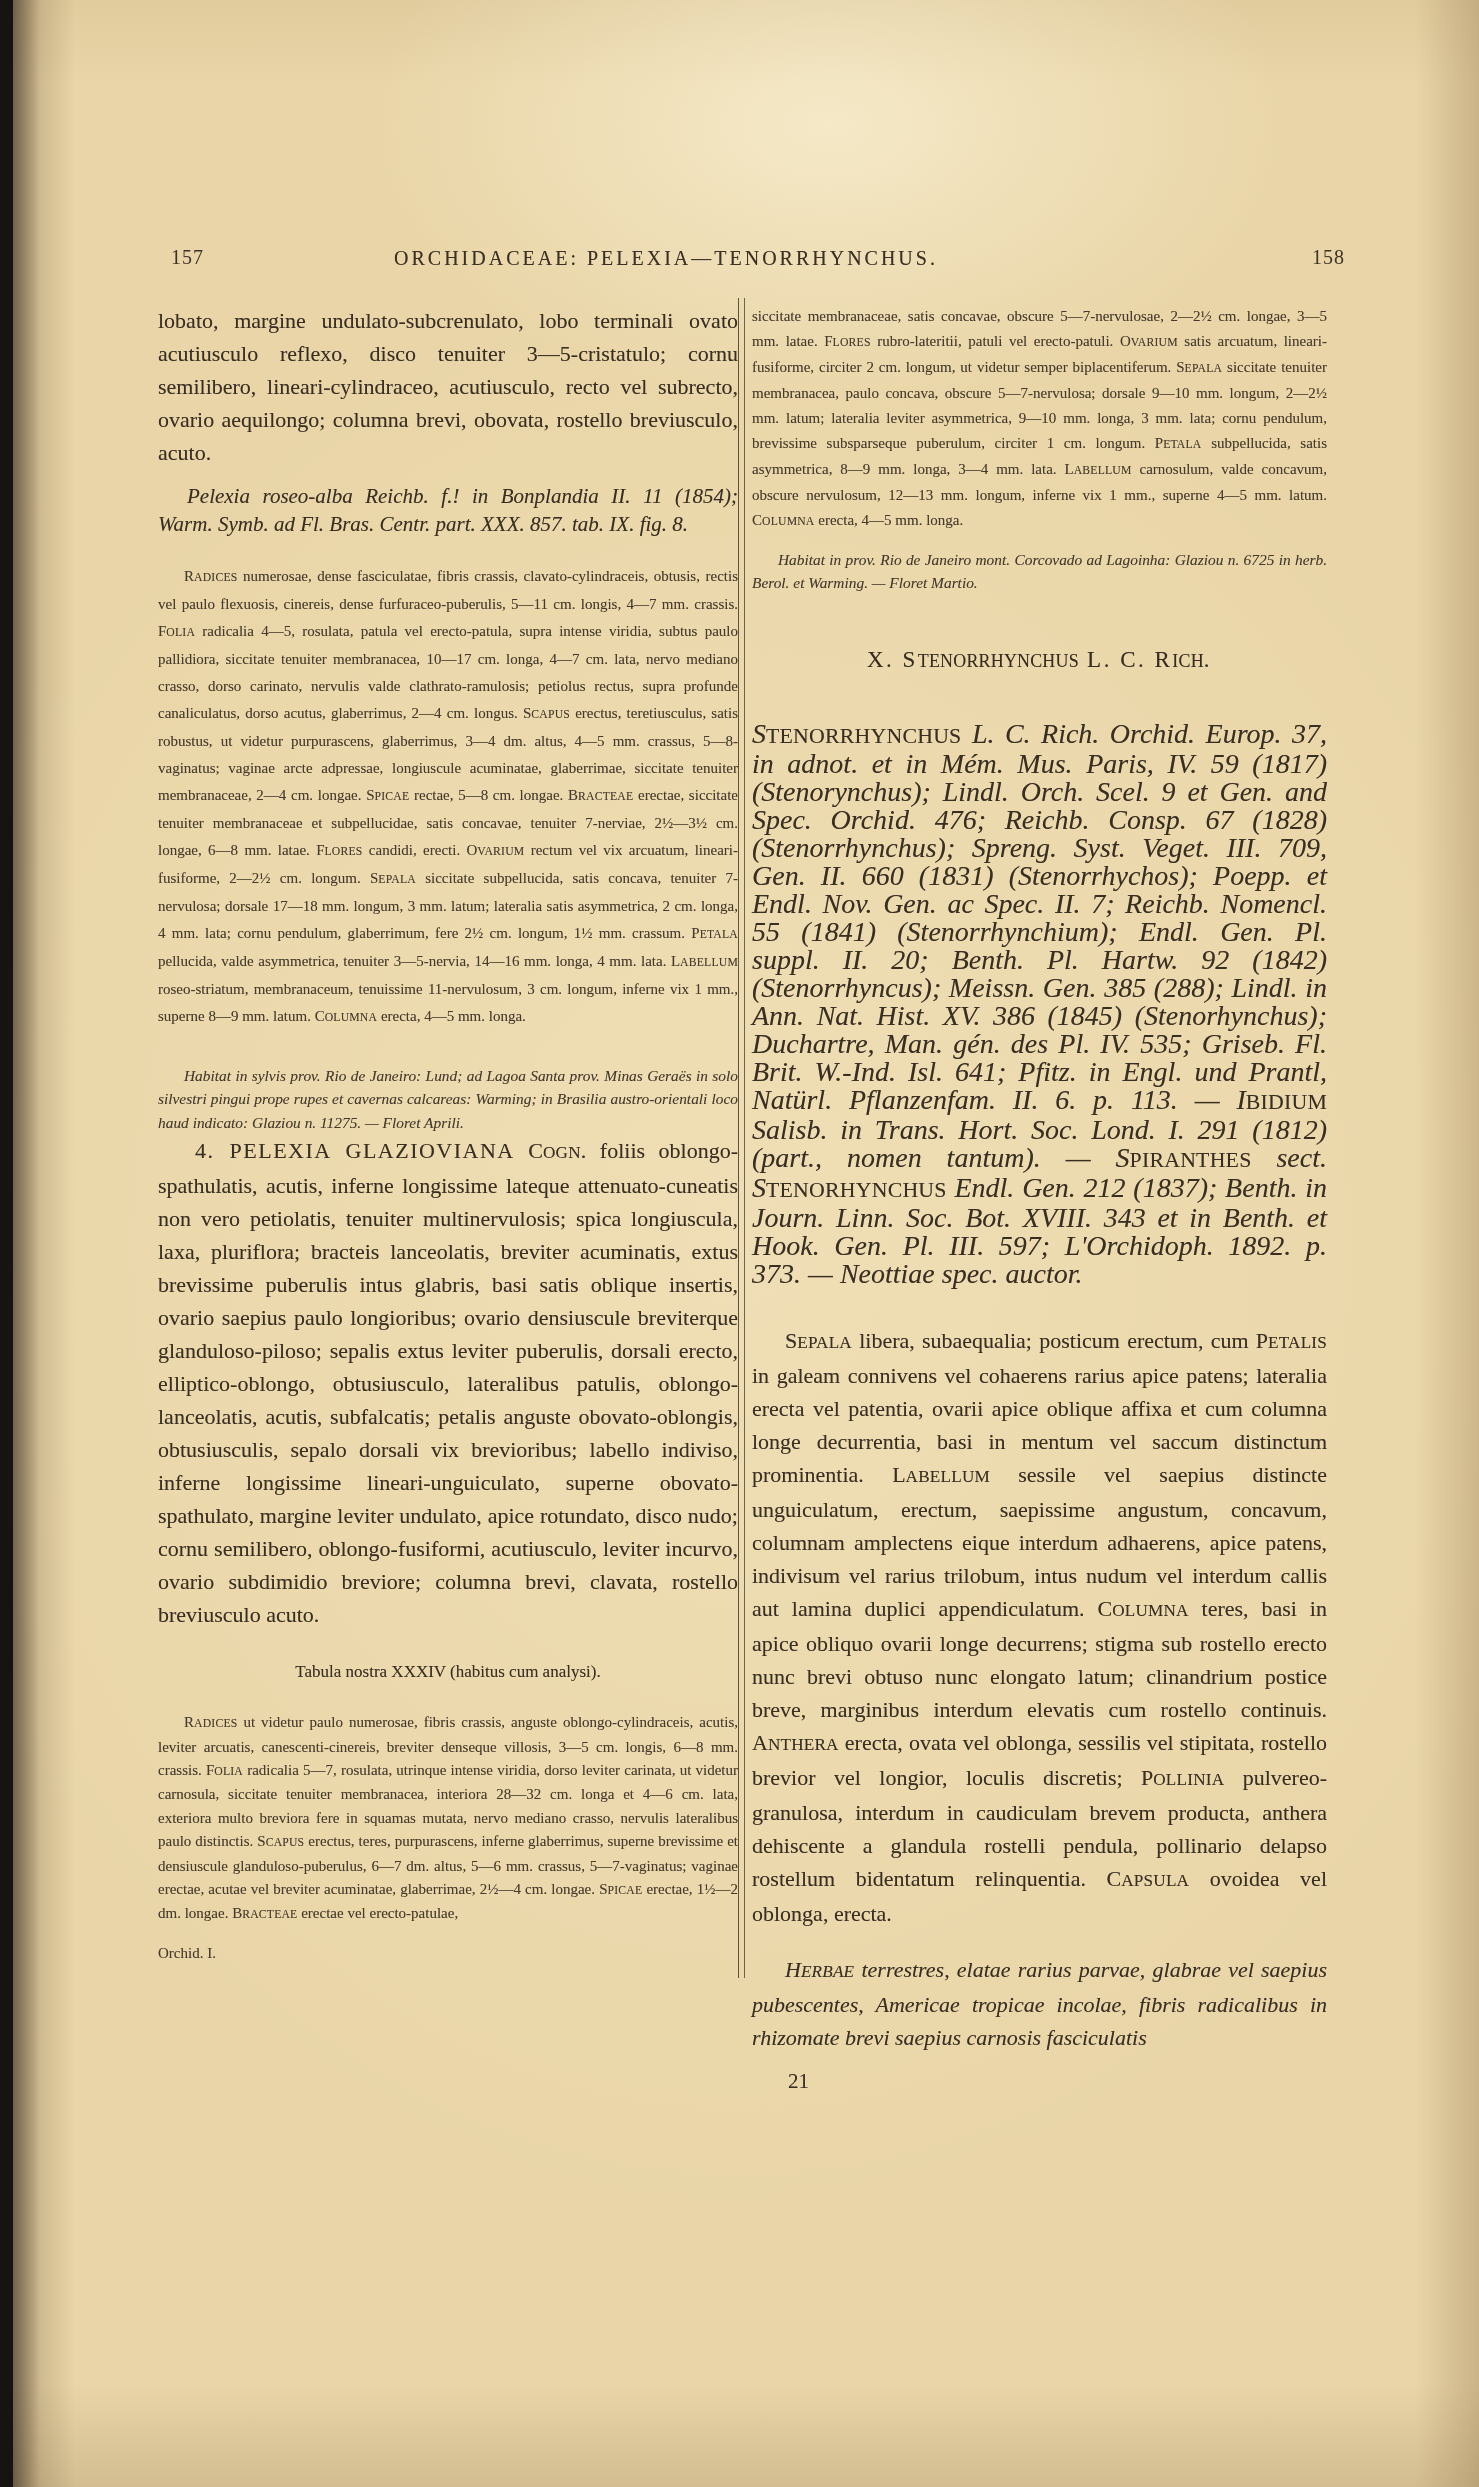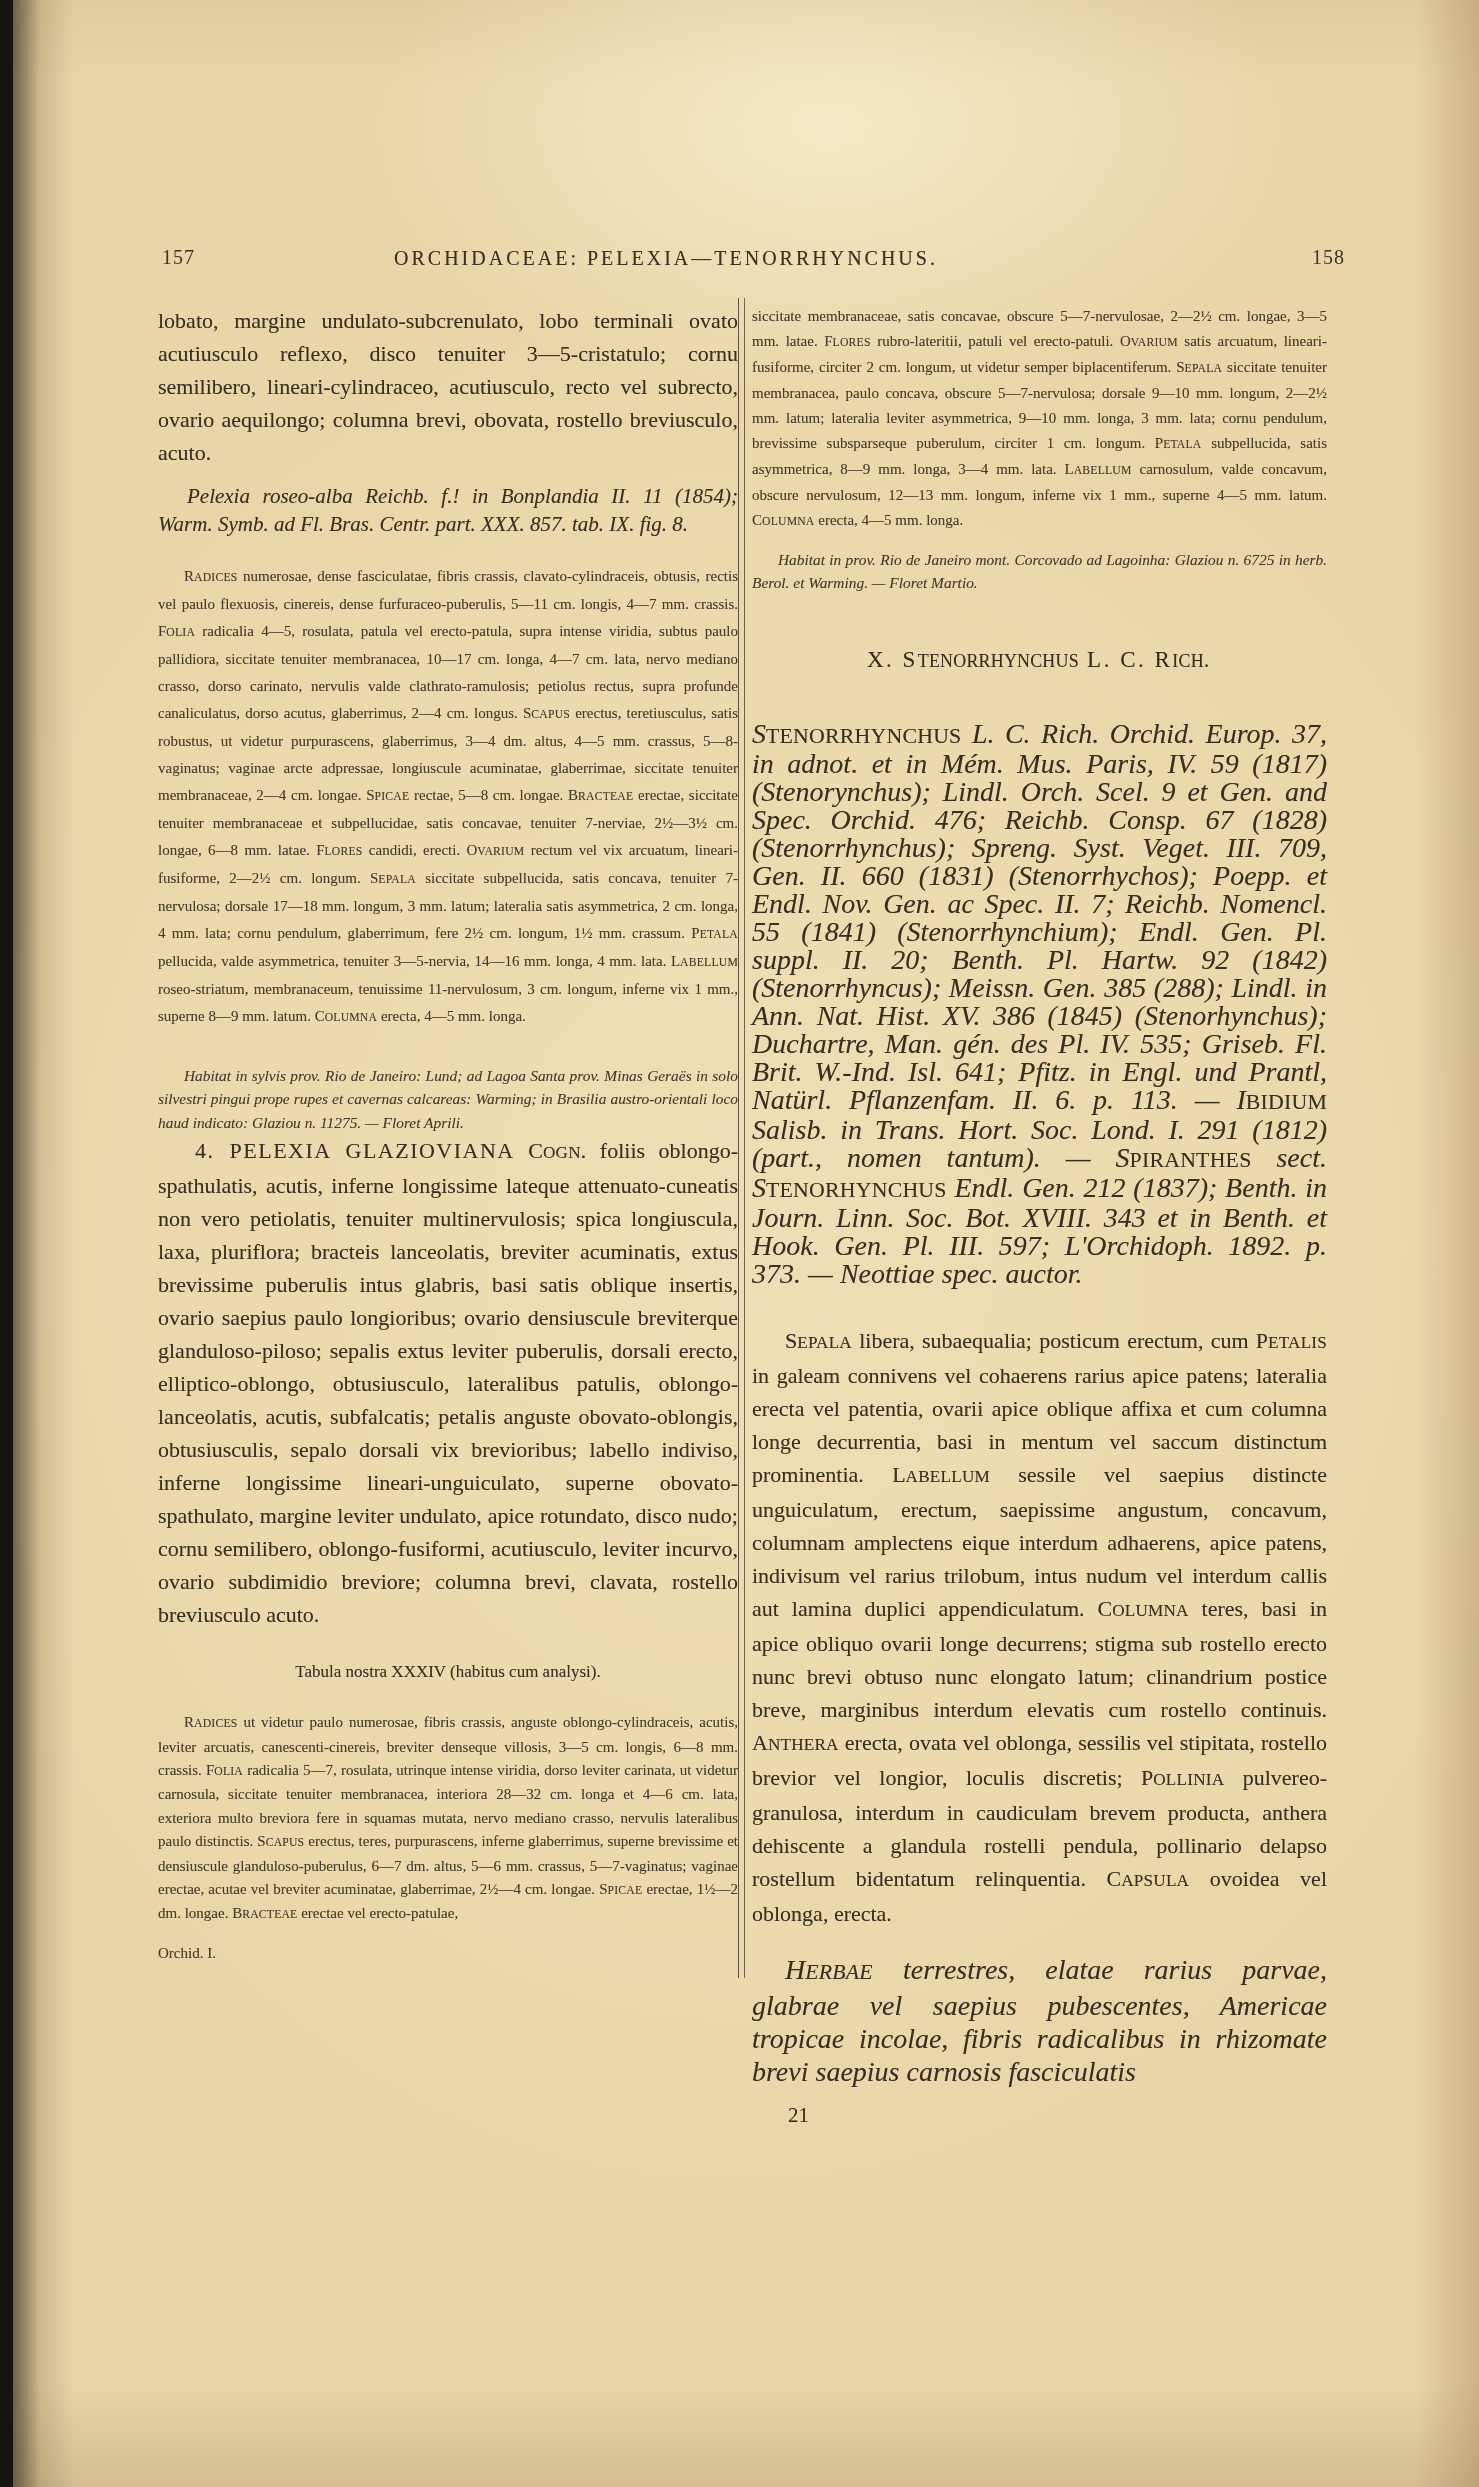--- a/index.html
+++ b/index.html
@@ -20,21 +20,21 @@
     position:absolute; left:0; top:0; width:13px; height:100%;
     background:#171310;
   }
   .edge-left-fade {
     position:absolute; left:13px; top:0; width:27px; height:100%;
     background:linear-gradient(90deg, rgba(23,19,16,0.45), rgba(23,19,16,0));
   }
   .header-num {
     position:absolute; top:246px; font-size:20px; letter-spacing:1px; color:#3c3226;
   }
-  .header-num.left { left:162px; }
+  .header-num.left { left:171px; }
   .header-num.right { right:135px; }
   .running-title {
     position:absolute; left:318px; top:247px; width:696px;
     text-align:center; font-size:20px; letter-spacing:3px; color:#3a3024;
     text-shadow:0 0 0.5px rgba(58,48,36,0.4);
   }
   .divider {
     position:absolute; left:738px; top:298px; height:1680px; width:4.5px;
     border-left:1.5px solid rgba(64,52,36,0.82);
     border-right:1px solid rgba(64,52,36,0.72);
@@ -52,21 +52,21 @@
   .hab-r  { margin-top:14px; }
   .species { text-indent:37px; }
   .caps-lead { letter-spacing:1.5px; }
   .tabula { font-size:17px; text-align:center; margin-top:31px; }
   .genus-heading {
     margin-top:48px; text-align:center; font-size:23px; letter-spacing:2.5px;
     font-style:normal; color:#362c20;
   }
   .syn  { font-size:28px; line-height:28px; font-style:italic; margin-top:42px; }
   .gdesc { margin-top:36px; text-indent:33px; }
-  .herb { font-size:28px; line-height:33px; font-style:italic; margin-top:23px; text-indent:33px; }
+  .herb { font-size:22px; line-height:33px; font-style:italic; margin-top:23px; text-indent:33px; }
   .sig-left  { font-size:15px; margin-top:18px; text-align:left; text-indent:0; color:#453a2b; }
   .sig-sheet { font-size:21px; margin-top:15px; margin-left:36px; text-align:left; text-indent:0; }
   .c2 { font-size:0.78em; letter-spacing:0.2px; }
   .syn .c2 { font-style:normal; }
 </style>
 </head>
 <body>
 
 <div class="scan">
   <div class="edge-left"></div>

